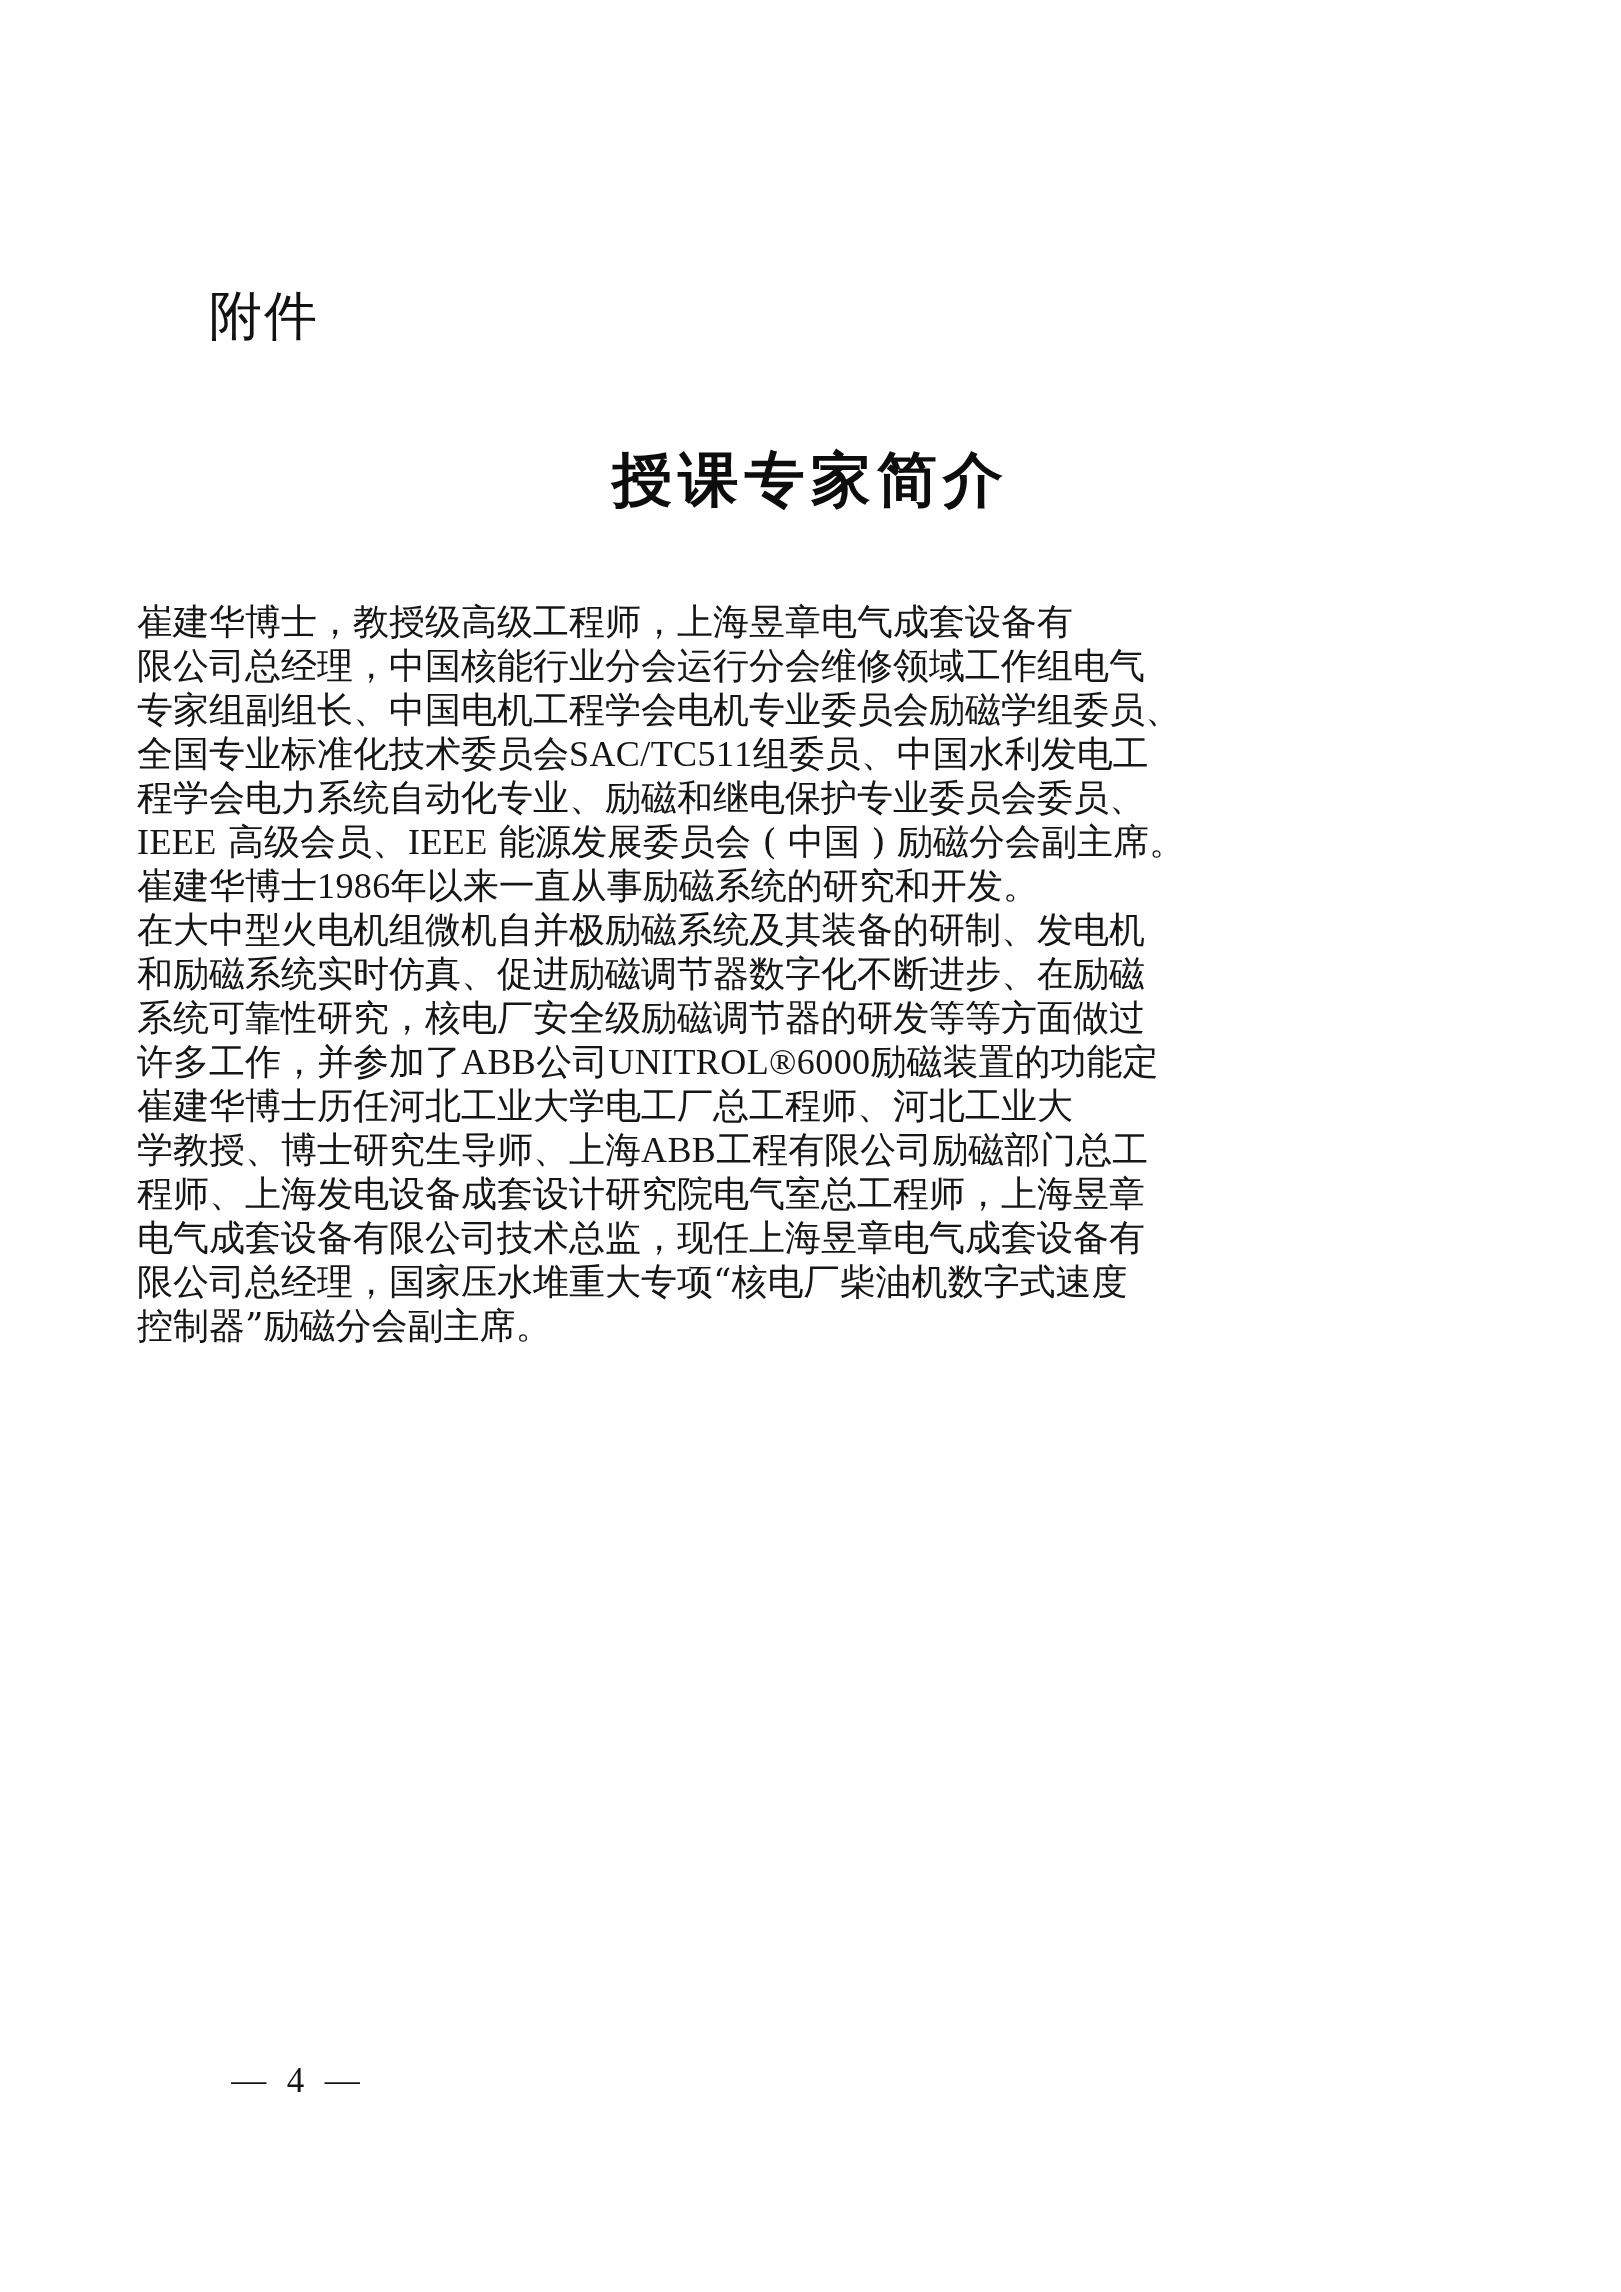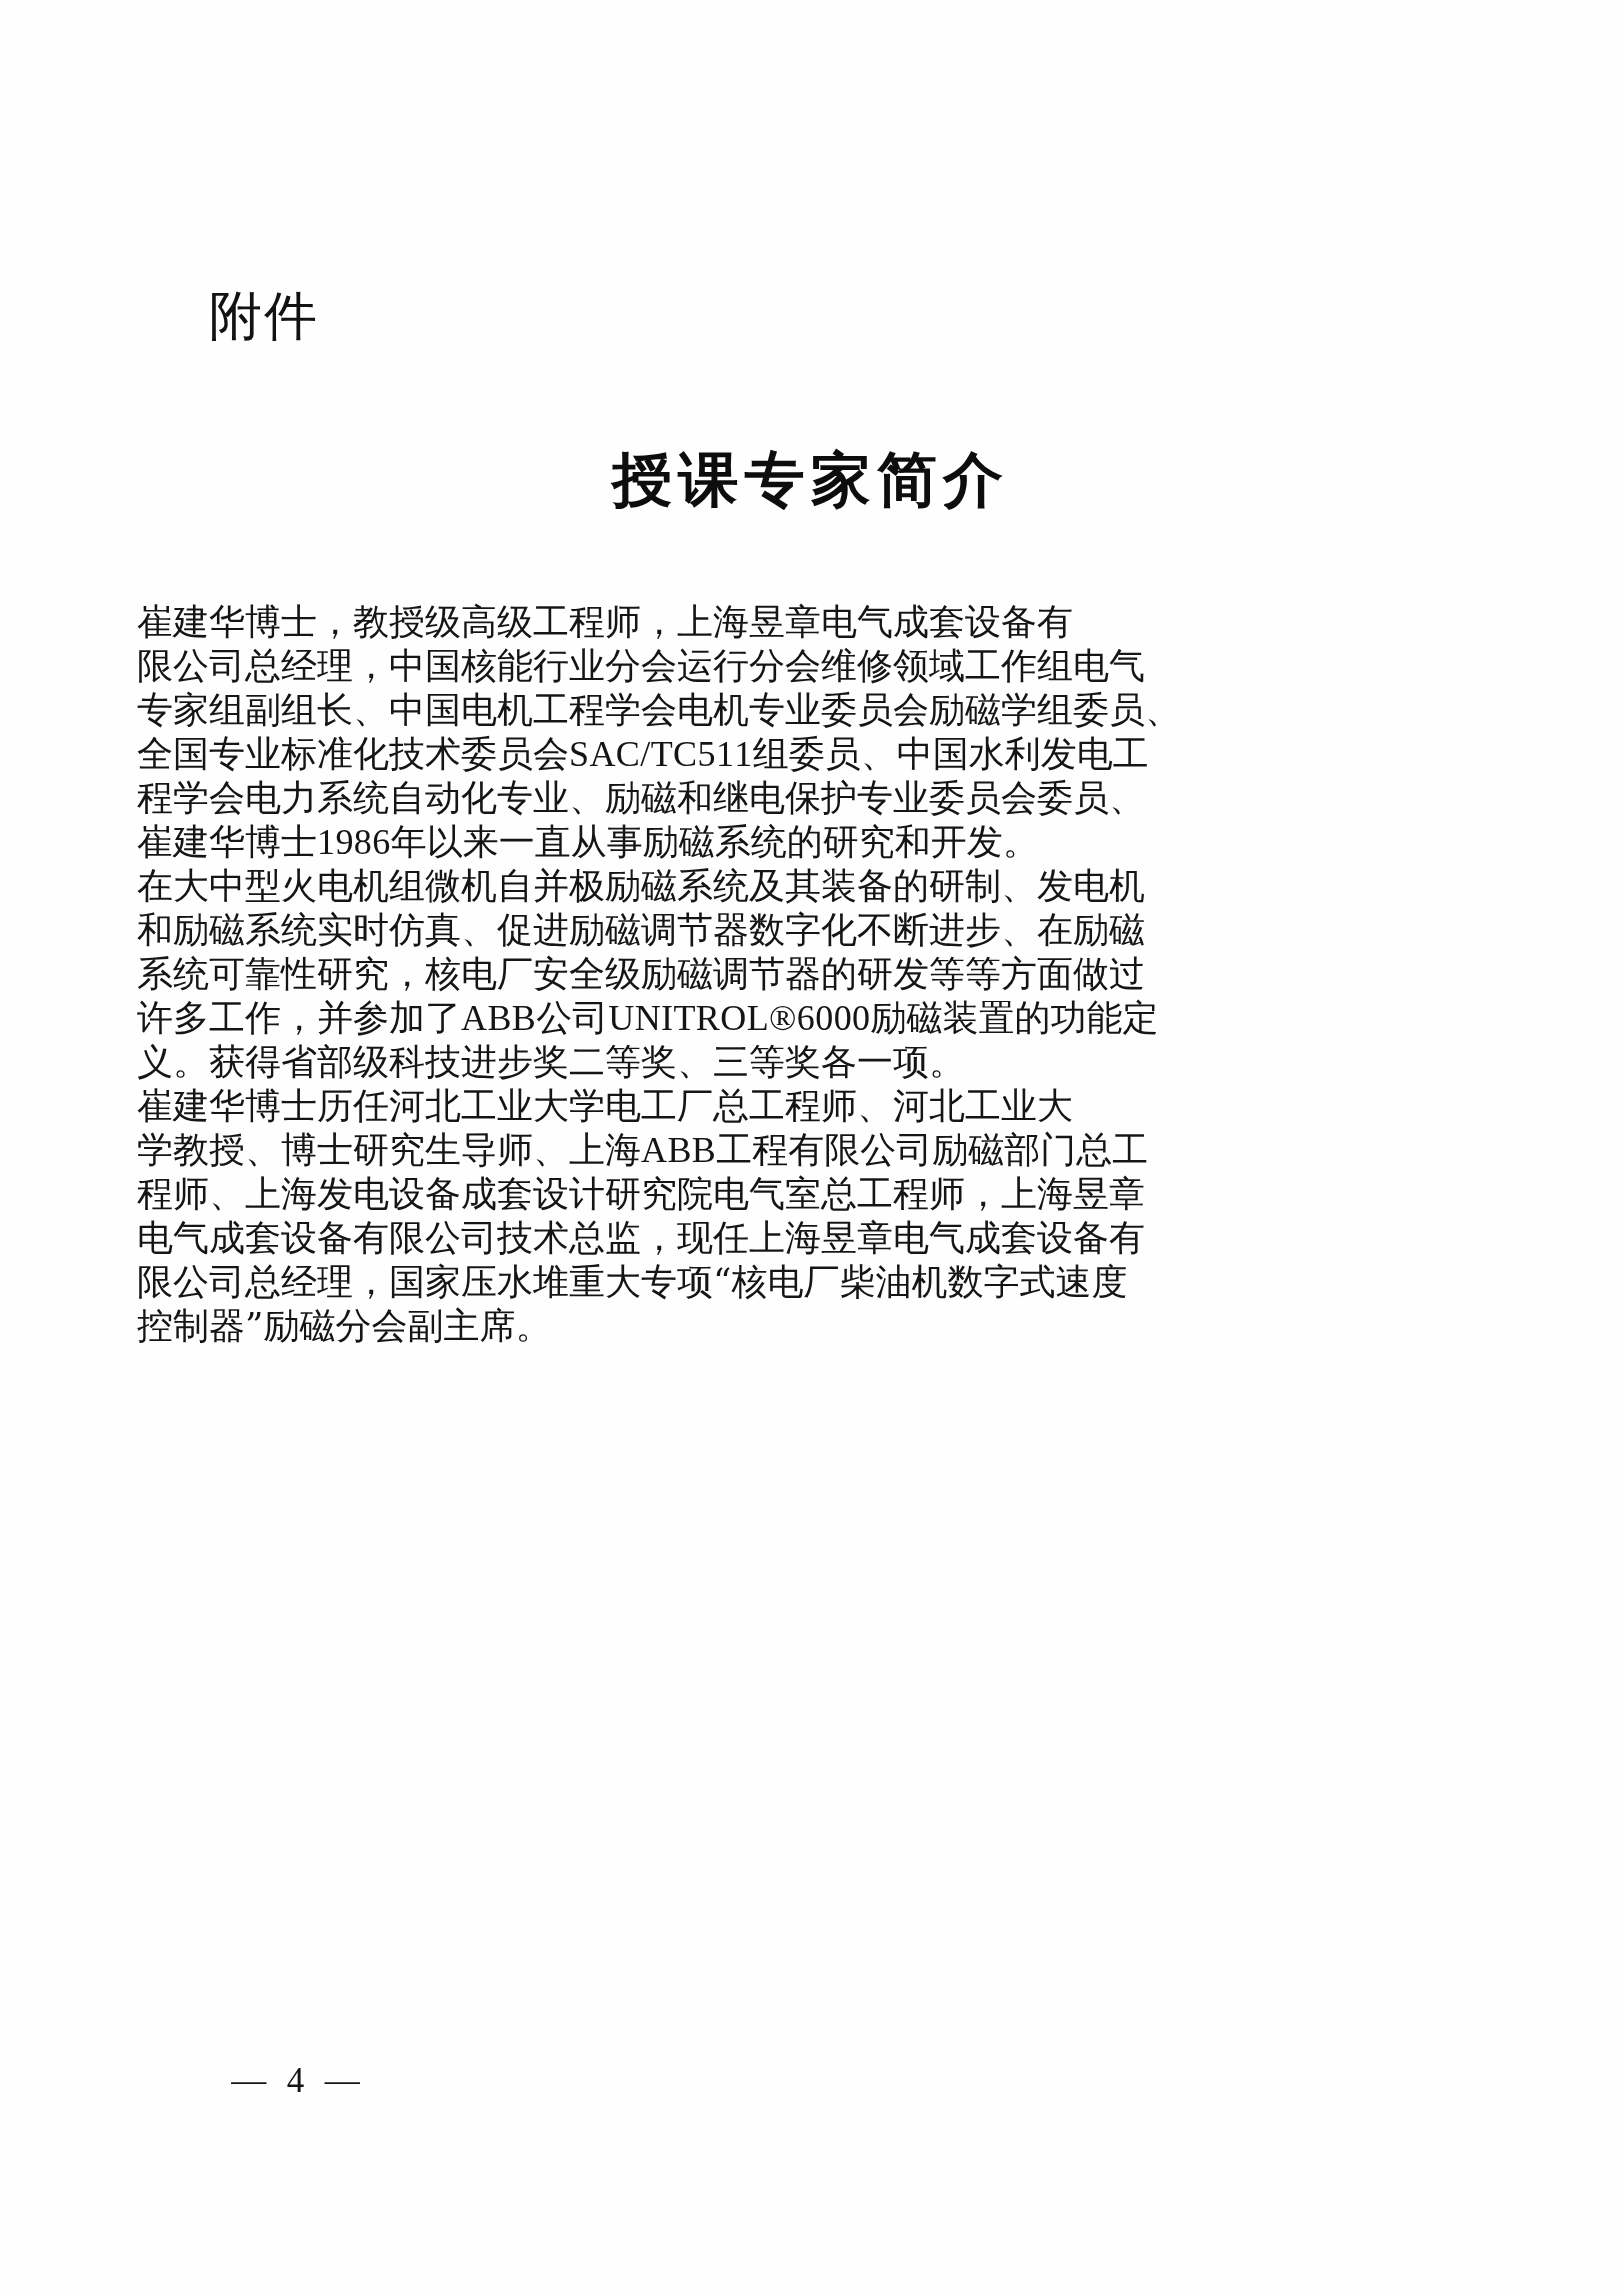--- a/index.html
+++ b/index.html
@@ -282,20 +282,21 @@
           <span class="cjk">护</span>
           <span class="cjk">专</span>
           <span class="cjk">业</span>
           <span class="cjk">委</span>
           <span class="cjk">员</span>
           <span class="cjk">会</span>
           <span class="cjk">委</span>
           <span class="cjk">员</span>
           <span class="cjk">、</span>
         </div>
+        <div class="ln"><span><span class="latin">IEEE</span><span class="cjk"> 高级会员、</span><span class="latin">IEEE</span><span class="cjk"> 能源发展委员会 ( 中国 ) 励磁分会副主席。</span></span></div>
       </div>
     <div class="para" id="p1">
         <div class="ln just">
           <span class="indent-sp"></span>
           <span style="display: flex; justify-content: space-between; flex: 1 1 0%;">
             <span class="cjk">崔</span>
             <span class="cjk">建</span>
             <span class="cjk">华</span>
             <span class="cjk">博</span>
             <span class="cjk">士</span>
@@ -448,21 +449,20 @@
           <span class="cjk"> </span>
           <span class="cjk">励</span>
           <span class="cjk">磁</span>
           <span class="cjk">装</span>
           <span class="cjk">置</span>
           <span class="cjk">的</span>
           <span class="cjk">功</span>
           <span class="cjk">能</span>
           <span class="cjk">定</span>
         </div>
-        <div class="ln"><span><span class="cjk">义。获得省部级科技进步奖二等奖、三等奖各一项。</span></span></div>
       </div>
     <div class="para" id="p2">
         <div class="ln just">
           <span class="indent-sp"></span>
           <span style="display: flex; justify-content: space-between; flex: 1 1 0%;">
             <span class="cjk">崔</span>
             <span class="cjk">建</span>
             <span class="cjk">华</span>
             <span class="cjk">博</span>
             <span class="cjk">士</span>

